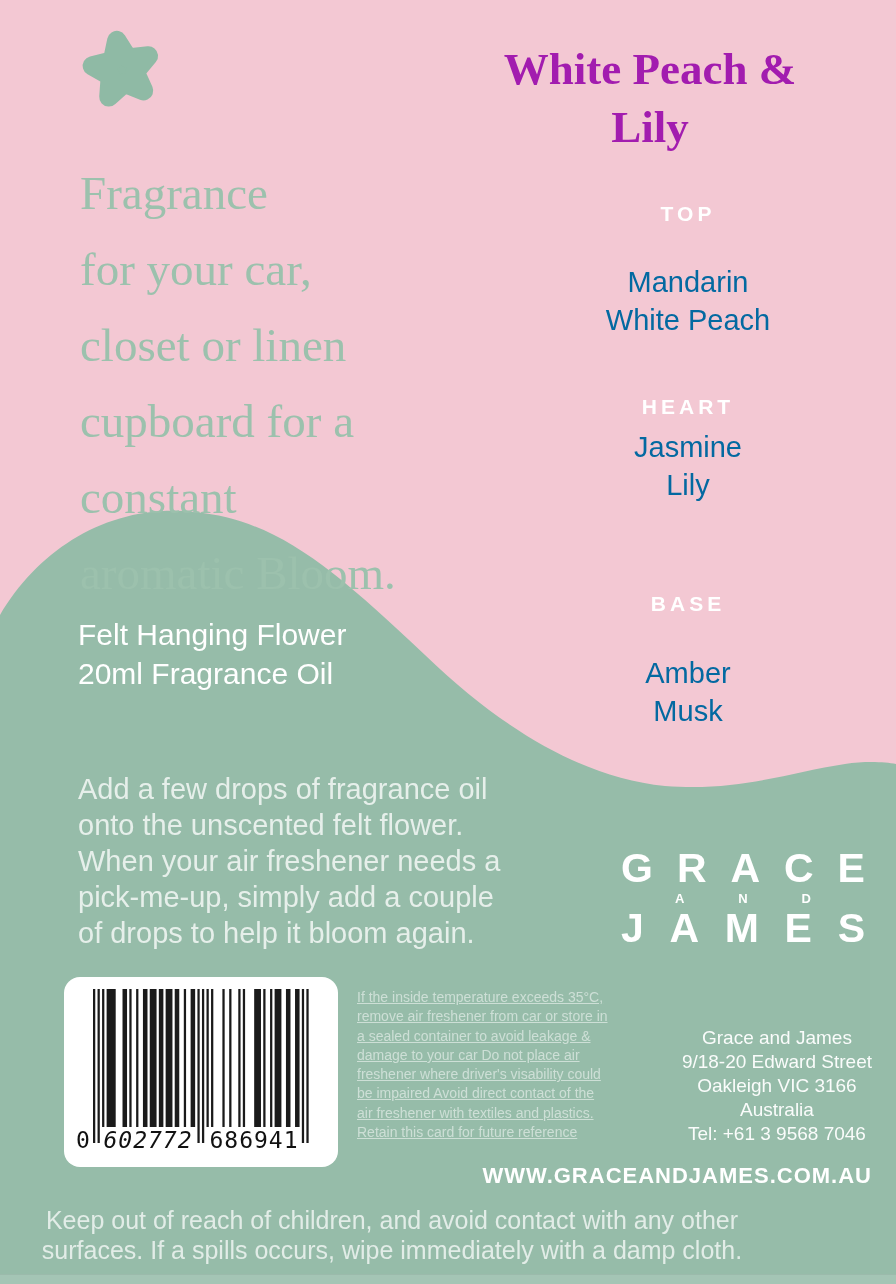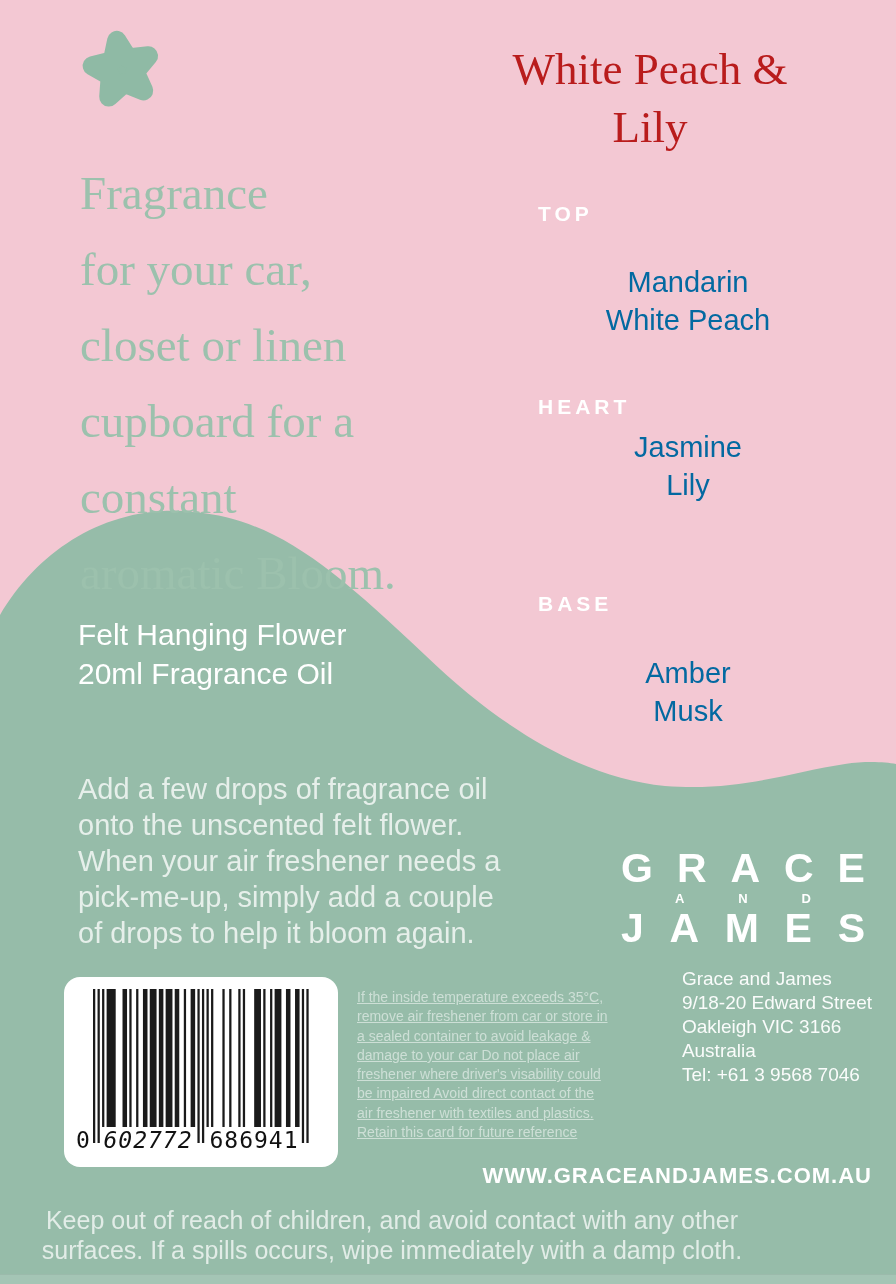--- a/index.html
+++ b/index.html
@@ -18,26 +18,26 @@
     left:80px;top:128px;
     font-family:"Liberation Serif","DejaVu Serif",serif;
     font-size:47px;line-height:76px;
     color:#9cc1ad;
     margin-top:27px;
   }
   .title{
     left:430px;top:40px;width:440px;
     text-align:center;
     font-family:"Liberation Serif","DejaVu Serif",serif;
-    font-weight:normal;
+    font-weight:bold;
     font-size:45px;line-height:58px;
-    color:#b91c1c;
+    color:#a21caf;
   }
   .note-label{
-    left:538px;width:300px;text-align:left;
+    left:538px;width:300px;text-align:center;
     color:#ffffff;font-weight:bold;
     font-size:21px;letter-spacing:4px;
   }
   .note-body{
     left:538px;width:300px;text-align:center;
     color:#0369a1;font-size:29px;line-height:38px;
   }
   .felt{
     left:78px;top:615px;
     color:#ffffff;font-size:30px;line-height:39px;
@@ -61,21 +61,21 @@
   .bc-digit{position:absolute;color:#111111;font-family:"DejaVu Sans Mono","Liberation Mono",monospace;font-size:23px;letter-spacing:1px;}
   .bc-prefix{left:12px;top:150px;}
   .bc-g1{left:34px;width:100px;top:150px;text-align:center;font-style:italic;}
   .bc-g2{left:140px;width:100px;top:150px;text-align:center;}
   .fineprint{
     left:357px;top:988px;width:312px;
     color:rgba(255,255,255,0.52);
     font-size:14px;line-height:19.3px;text-decoration:underline;
   }
   .address{
-    right:24px;top:967px;text-align:left;
+    right:24px;top:1026px;text-align:center;
     color:rgba(255,255,255,0.95);
     font-size:19px;line-height:24px;
   }
   .website{
     right:24px;top:1163px;text-align:right;
     color:#ffffff;font-weight:bold;
     font-size:22px;letter-spacing:1px;
   }
   .caution{
     left:0;top:1205px;width:784px;text-align:center;

